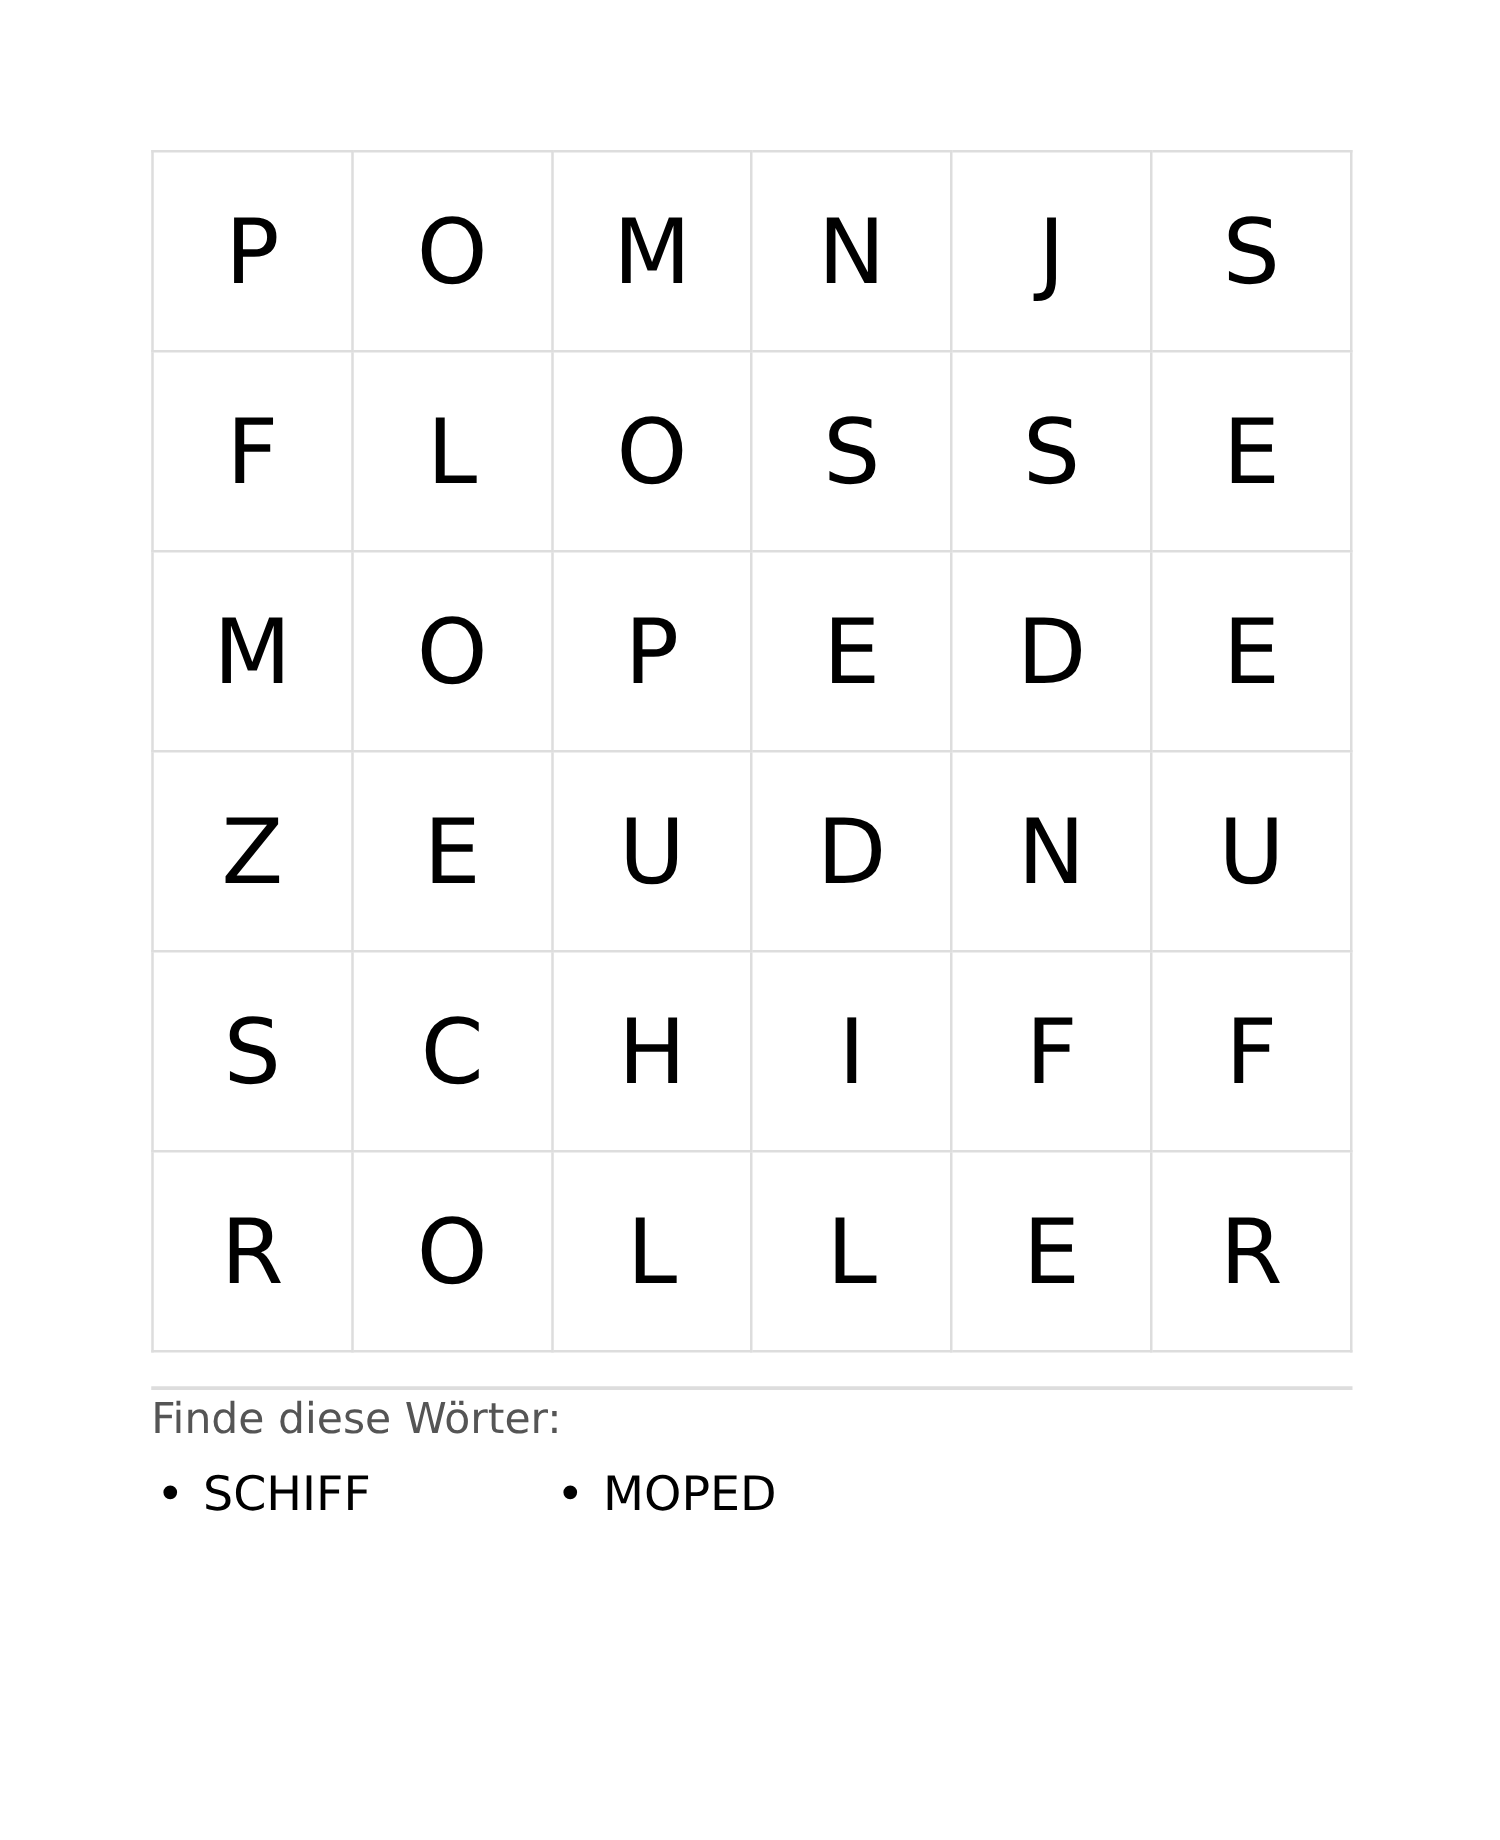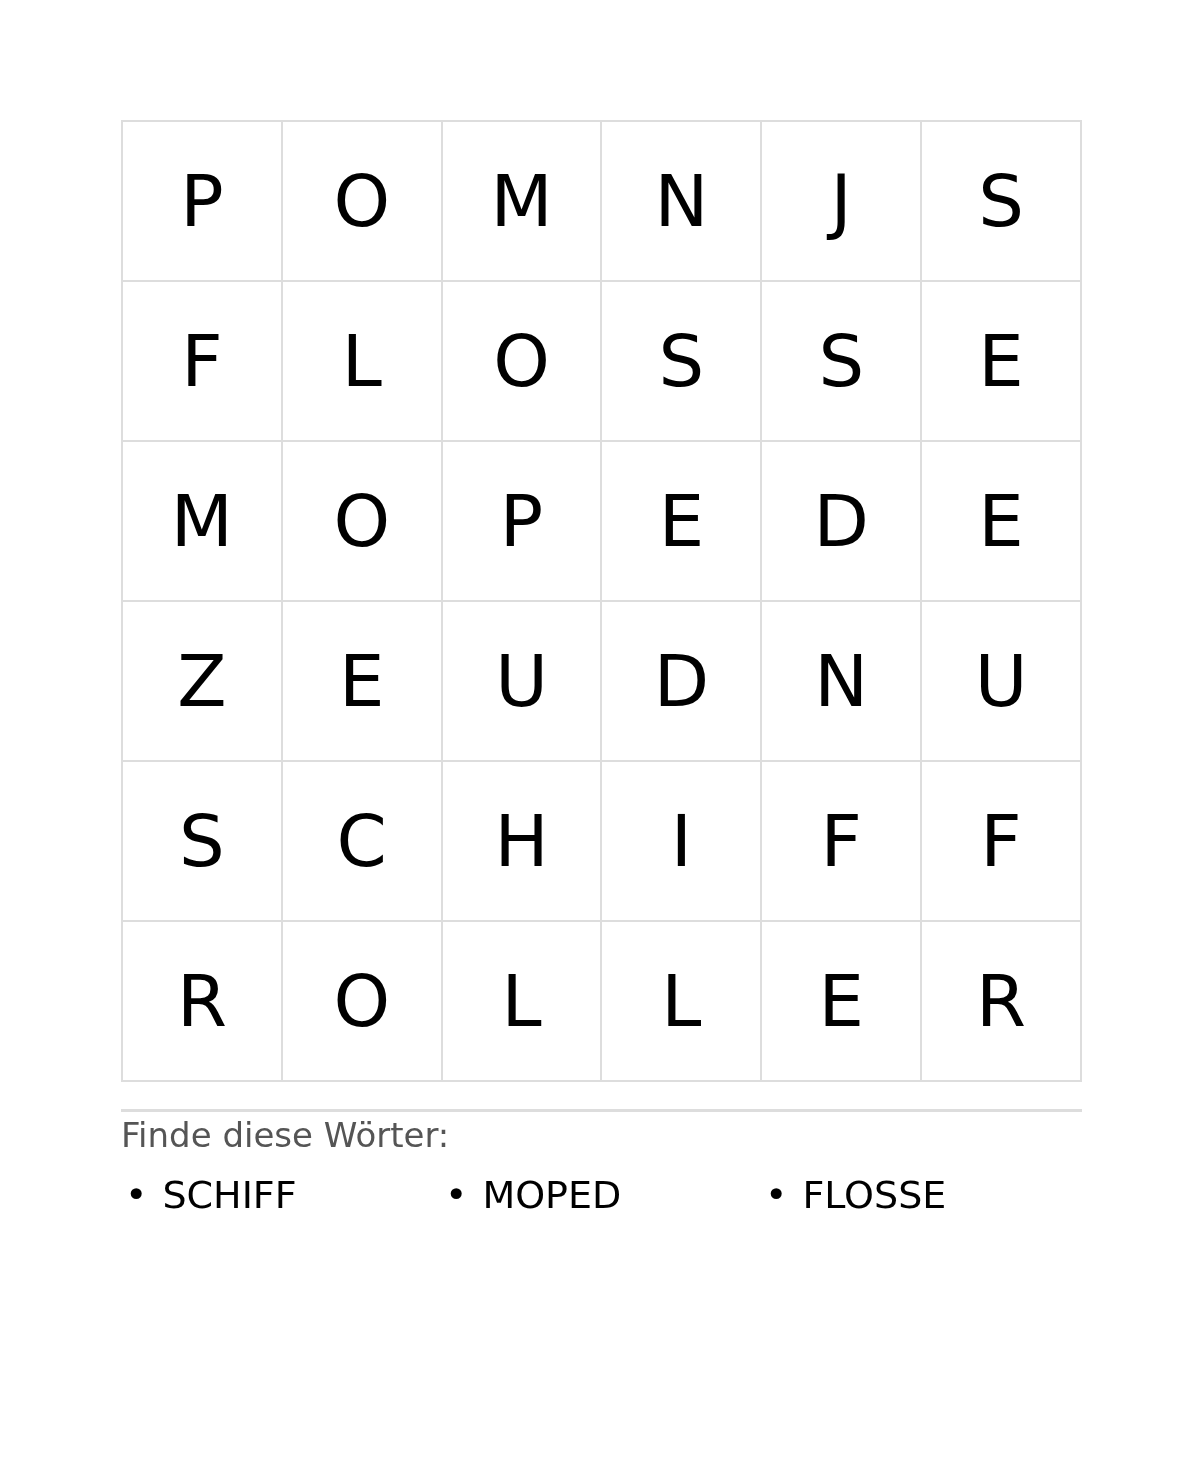--- a/index.html
+++ b/index.html
@@ -126,16 +126,15 @@
       </tbody>
   </table>
 
   <div class="divider"></div>
 
   <h2 class="heading">Finde diese Wörter:</h2>
 
   <div class="word-list">
       <div class="word-item"><span class="bullet">•</span><span>SCHIFF</span></div>
       <div class="word-item"><span class="bullet">•</span><span>MOPED</span></div>
-      <div class="word-item"><span class="bullet">•</span><span>FLOSSE</span></div>
     </div>
 
 </div>
 
 </body></html>

